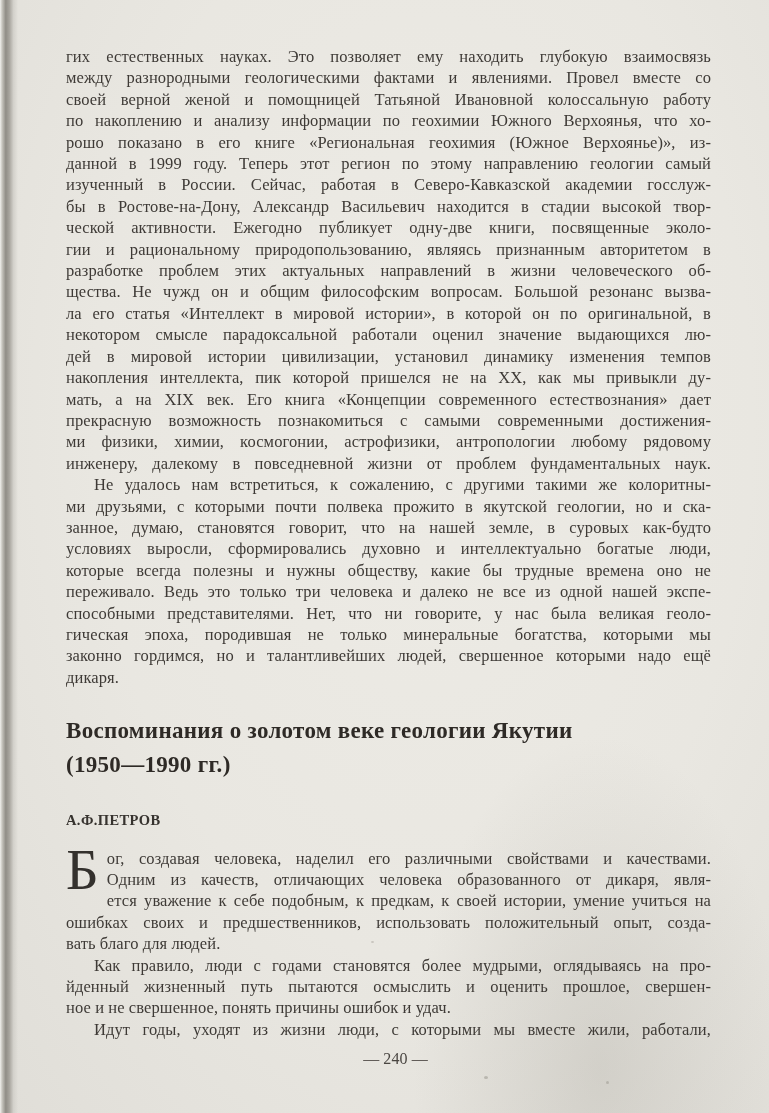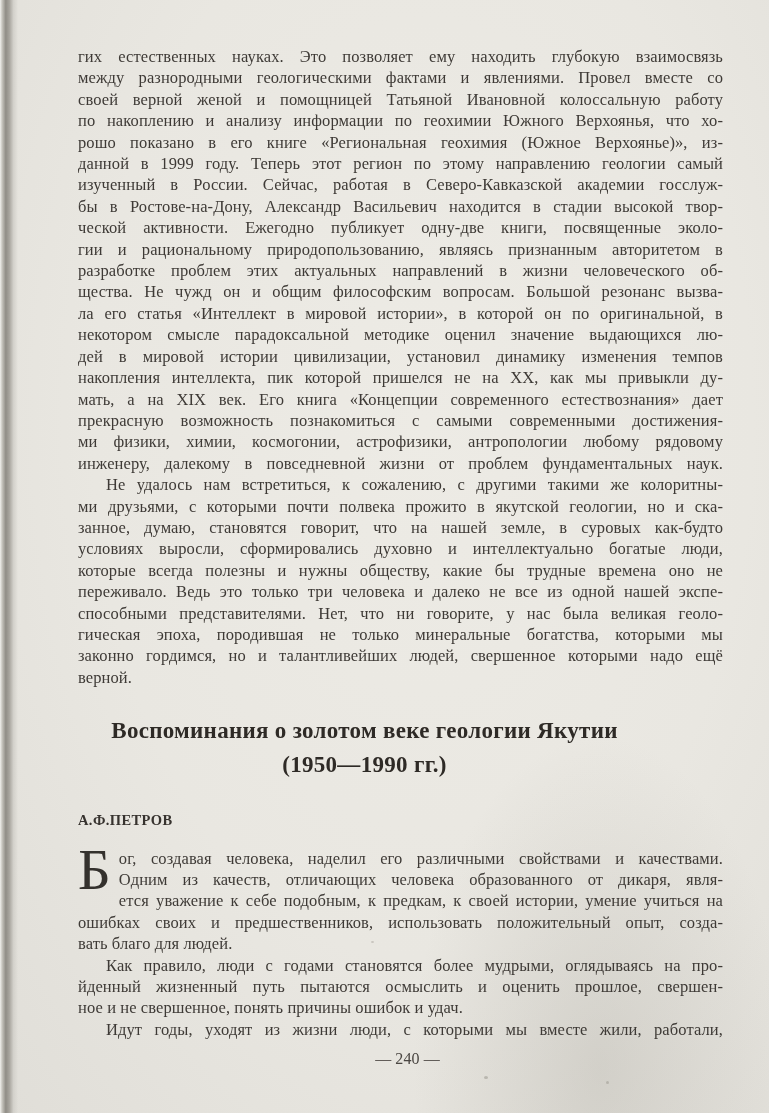--- a/index.html
+++ b/index.html
@@ -21,21 +21,21 @@
     position: absolute;
     left: 0; top: 0; bottom: 0;
     width: 18px;
     background: linear-gradient(90deg,
       #f2f1ee 0%, #c6c4bd 12%, #908d86 32%, #a8a59e 52%,
       #d3d1cb 75%, rgba(233,231,225,0) 100%);
   }
 
   .text-block {
     position: absolute;
-    left: 78px;
+    left: 66px;
     top: 46px;
     width: 645px;
     font-size: 16.5px;
     line-height: 21.4px;
     letter-spacing: 0.1px;
   }
 
   .paragraph { margin: 0; }
 
   .line {
@@ -50,21 +50,20 @@
     float: left;
     font-size: 57px;
     line-height: 40px;
     height: 42px;
     padding: 2px 8px 0 0;
     color: #34312d;
   }
 
   .chapter-title {
     margin: 26px 72px 0 0;
-    text-align: center;
     font-size: 23px;
     line-height: 34px;
     font-weight: bold;
     letter-spacing: 0.3px;
     color: #2e2a26;
   }
   .chapter-title span { display: block; }
 
   .author {
     margin-top: 28px;
@@ -113,39 +112,39 @@
           <div class="line">по накоплению и анализу информации по геохимии Южного Верхоянья, что хо-</div>
           <div class="line">рошо показано в его книге «Региональная геохимия (Южное Верхоянье)», из-</div>
           <div class="line">данной в 1999 году. Теперь этот регион по этому направлению геологии самый</div>
           <div class="line">изученный в России. Сейчас, работая в Северо-Кавказской академии госслуж-</div>
           <div class="line">бы в Ростове-на-Дону, Александр Васильевич находится в стадии высокой твор-</div>
           <div class="line">ческой активности. Ежегодно публикует одну-две книги, посвященные эколо-</div>
           <div class="line">гии и рациональному природопользованию, являясь признанным авторитетом в</div>
           <div class="line">разработке проблем этих актуальных направлений в жизни человеческого об-</div>
           <div class="line">щества. Не чужд он и общим философским вопросам. Большой резонанс вызва-</div>
           <div class="line">ла его статья «Интеллект в мировой истории», в которой он по оригинальной, в</div>
-          <div class="line">некотором смысле парадоксальной методике оценил значение выдающихся лю-</div>
+          <div class="line">некотором смысле парадоксальной работали оценил значение выдающихся лю-</div>
           <div class="line">дей в мировой истории цивилизации, установил динамику изменения темпов</div>
           <div class="line">накопления интеллекта, пик которой пришелся не на XX, как мы привыкли ду-</div>
           <div class="line">мать, а на XIX век. Его книга «Концепции современного естествознания» дает</div>
           <div class="line">прекрасную возможность познакомиться с самыми современными достижения-</div>
           <div class="line">ми физики, химии, космогонии, астрофизики, антропологии любому рядовому</div>
           <div class="line last">инженеру, далекому в повседневной жизни от проблем фундаментальных наук.</div>
         </div>
         <div class="paragraph no-justify-last">
           <div class="line indent">Не удалось нам встретиться, к сожалению, с другими такими же колоритны-</div>
           <div class="line">ми друзьями, с которыми почти полвека прожито в якутской геологии, но и ска-</div>
           <div class="line">занное, думаю, становятся говорит, что на нашей земле, в суровых как-будто</div>
           <div class="line">условиях выросли, сформировались духовно и интеллектуально богатые люди,</div>
           <div class="line">которые всегда полезны и нужны обществу, какие бы трудные времена оно не</div>
           <div class="line">переживало. Ведь это только три человека и далеко не все из одной нашей экспе-</div>
           <div class="line">способными представителями. Нет, что ни говорите, у нас была великая геоло-</div>
           <div class="line">гическая эпоха, породившая не только минеральные богатства, которыми мы</div>
           <div class="line">законно гордимся, но и талантливейших людей, свершенное которыми надо ещё</div>
-          <div class="line last">верной.</div>
+          <div class="line last">дикаря.</div>
         </div>
       </div>
 
     <h1 class="chapter-title">
       <span>Воспоминания о золотом веке геологии Якутии</span>
       <span>(1950—1990 гг.)</span>
     </h1>
 
     <div class="author">А.Ф.ПЕТРОВ</div>
 

